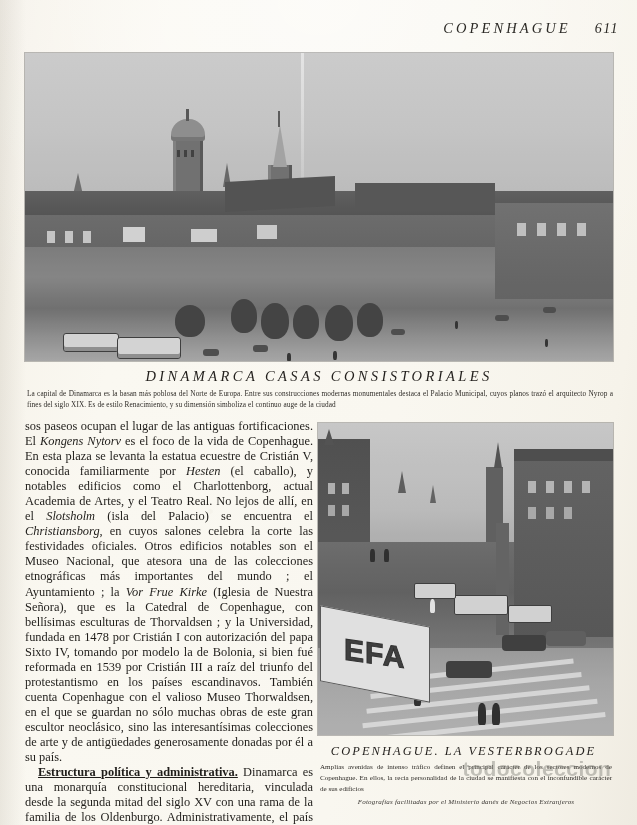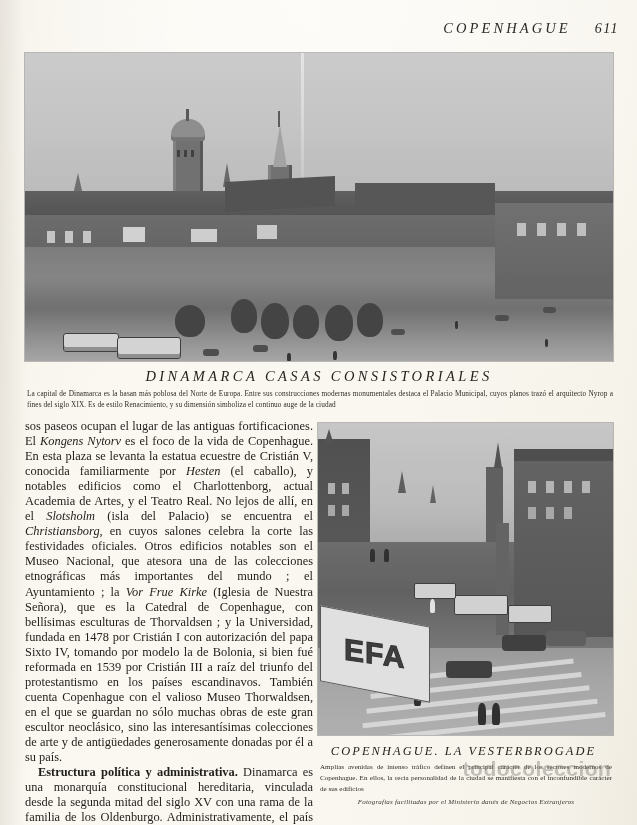--- a/index.html
+++ b/index.html
@@ -203,21 +203,21 @@
     font-size: 12.4px;
     line-height: 15.05px;
     color: #1f1d1a;
     text-align: justify;
     text-justify: inter-word;
     -webkit-hyphens: none; hyphens: none;
   }
   #body-col p { margin: 0; }
   #body-col p.indent { text-indent: 13px; }
   #body-col i { font-style: italic; }
-  #body-col b { font-weight: 700; }
+  #body-col b { font-weight: 700; text-decoration: underline; }
 
   
   #watermark {
     position:absolute;
     left: 442px; top: 756px;
     width: 190px; height: 26px;
     display:flex; align-items:center; justify-content:center;
     font-family:"Liberation Sans", sans-serif;
     font-weight: 700;
     font-size: 21px;

